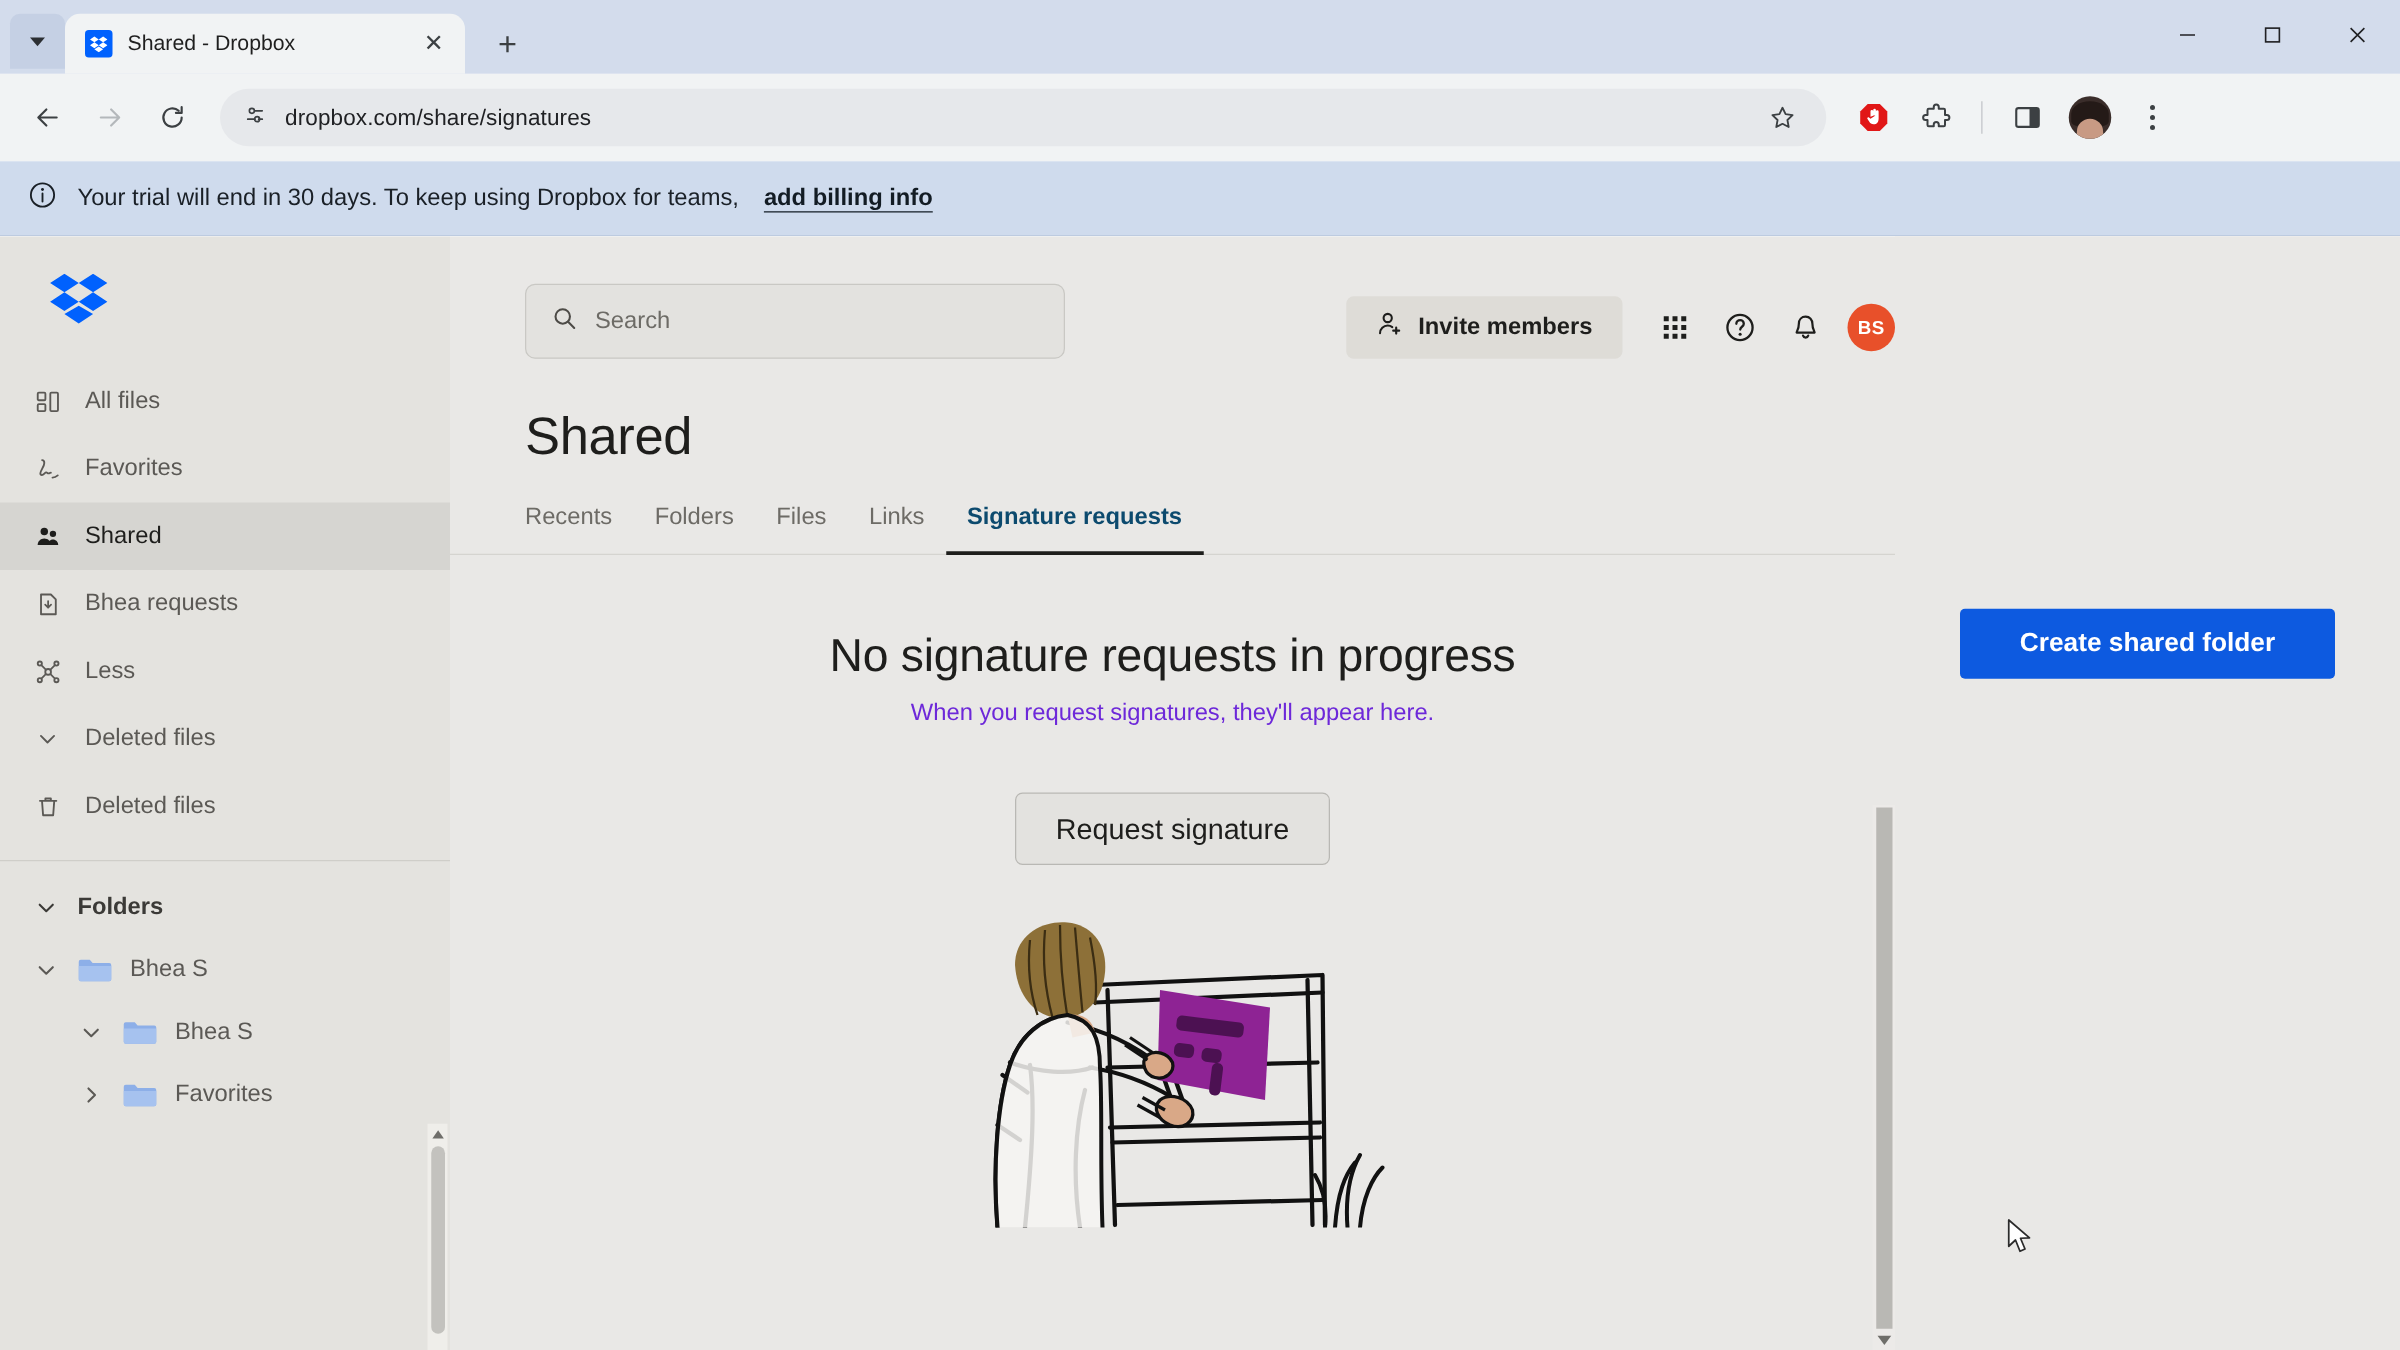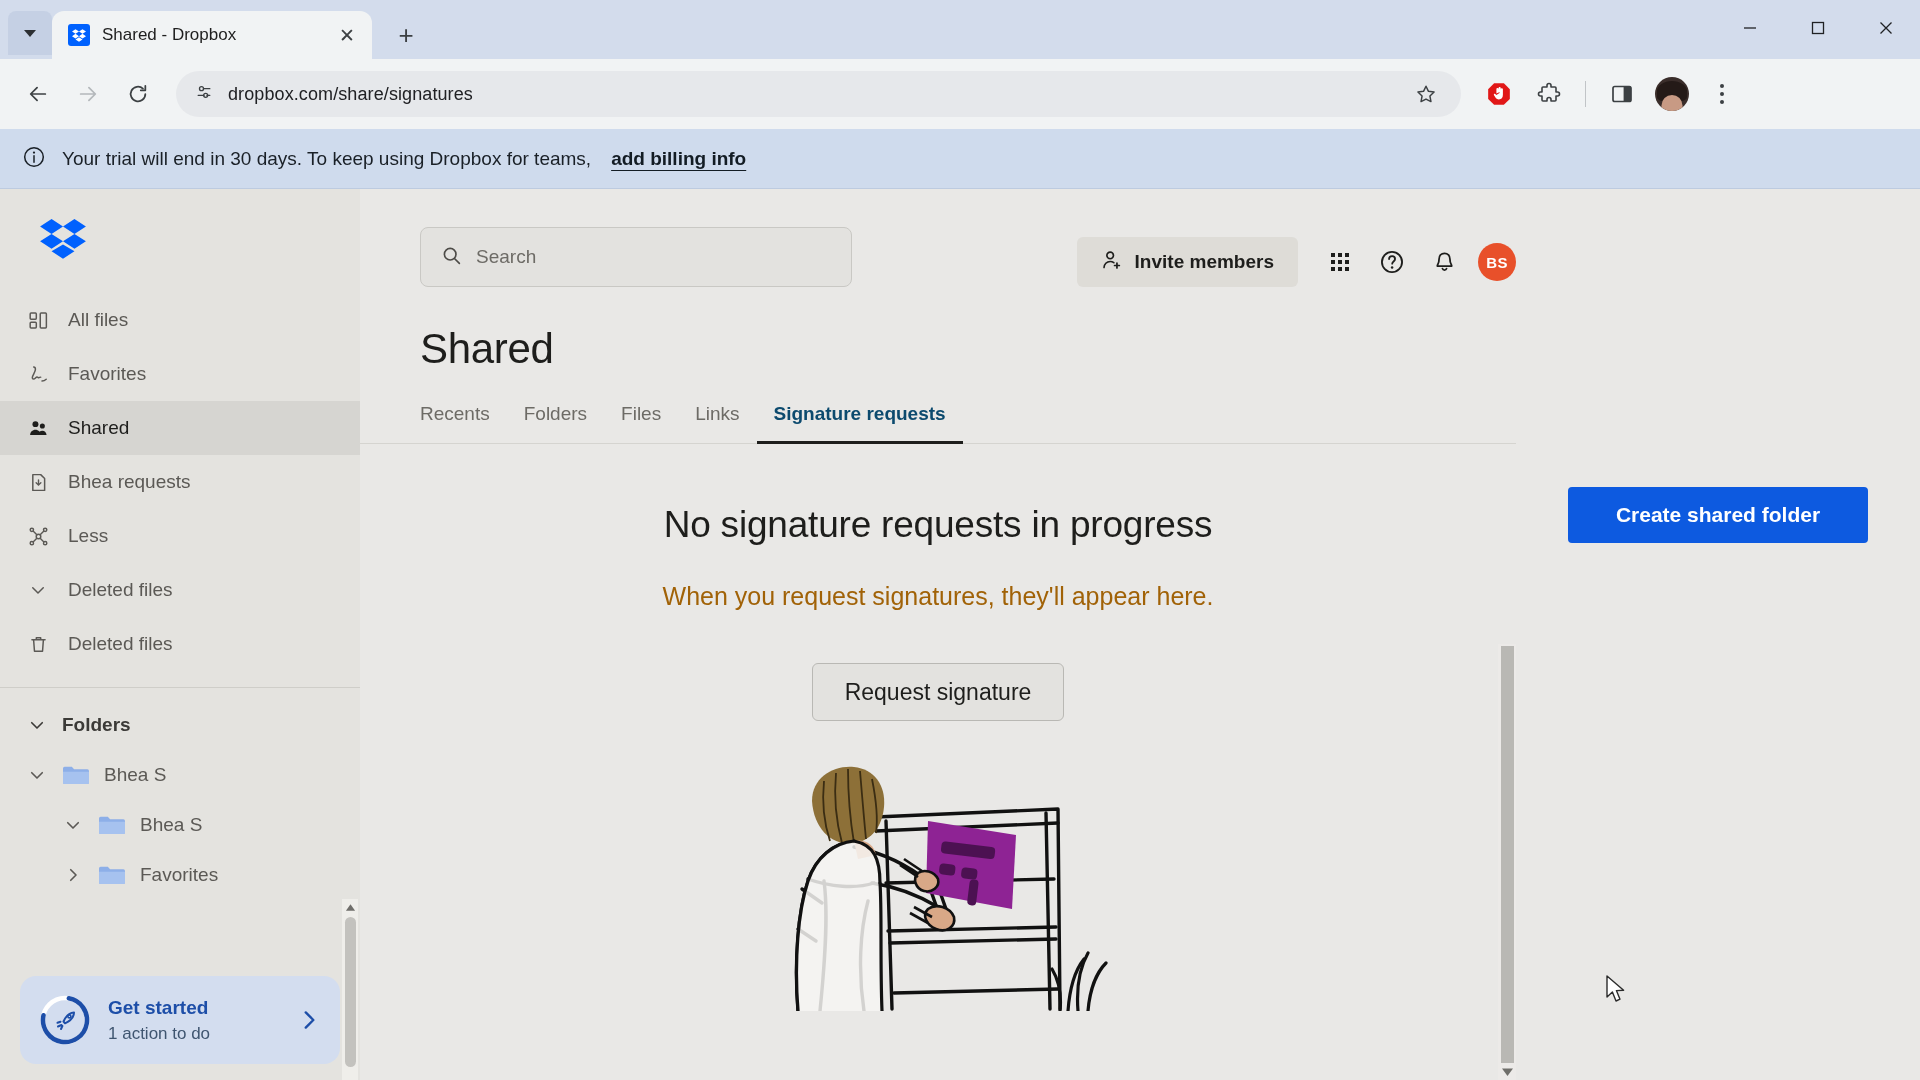--- a/index.html
+++ b/index.html
@@ -387,23 +387,23 @@
     align-items: center;
     padding-top: 60px;
   }
   .es-title {
     font-size: 37px;
     color: #1e1e1c;
     font-weight: 400;
     letter-spacing: -.2px;
   }
   .es-sub {
-    font-size: 25px;
-    color: #a16207;
-    margin-top: 36px;
+    font-size: 19px;
+    color: #6d28d9;
+    margin-top: 14px;
     font-weight: 300;
   }
   .es-btn {
     margin-top: 52px;
     height: 58px;
     padding: 0 32px;
     background: #e3e2df;
     border: 1px solid #b9b8b4;
     border-radius: 6px;
     font-size: 23px;
@@ -731,42 +731,20 @@
       <div class="sb-scrollbar">
         <span class="sb-arrow">
           <svg width="11" height="9" viewBox="0 0 12 9">
               <path d="M6 1l5 7H1z" fill="#6f6e6a"></path>
             </svg>
         </span>
         <span class="sb-thumb" style="height:150px"></span>
 
       </div>
 
-      <div class="getstarted">
-        <span class="gs-ring">
-          <svg width="54" height="54" viewBox="0 0 54 54">
-            <circle cx="27" cy="27" r="22" fill="none" stroke="#ffffff" stroke-width="4.5"></circle>
-            <circle cx="27" cy="27" r="22" fill="none" stroke="#1d4ea8" stroke-width="4.5" stroke-linecap="round" stroke-dasharray="104 138" transform="rotate(-80 27 27)"></circle>
-            <g transform="translate(27 27)">
-              <path d="M-1.5 1.5c3-6.5 7.5-9 10.5-9 0 3.2-2.5 7.8-9 10.8z" fill="none" stroke="#1d4ea8" stroke-width="2" stroke-linejoin="round"></path>
-              <circle cx="4.4" cy="-3.6" r="1.5" fill="none" stroke="#1d4ea8" stroke-width="1.6"></circle>
-              <path d="M-7 6.5l3.5-1.5M-7.5 2.8l3-1.1M-4 9l1.4-3" fill="none" stroke="#1d4ea8" stroke-width="2" stroke-linecap="round"></path>
-            </g>
-          </svg>
-        </span>
-        <span class="gs-texts">
-          <span class="gs-title">Get started</span>
-          <span class="gs-sub">1 action to do</span>
-        </span>
-        <span class="gs-chev">
-          <svg width="26" height="26" viewBox="0 0 24 24">
-              <path d="M9 5l7 7-7 7" fill="none" stroke="#1d4ea8" stroke-width="2.2" stroke-linecap="round" stroke-linejoin="round"></path>
-            </svg>
-        </span>
-      </div>
     </div>
 
     <div class="content">
 
       <div class="topbar">
         <div class="search-box">
           <span>
             <svg width="21" height="21" viewBox="0 0 24 24">
                 <circle cx="10.5" cy="10.5" r="6.6" fill="none" stroke="#4d4b47" stroke-width="1.9"></circle>
                 <path d="M15.4 15.4L21 21" stroke="#4d4b47" stroke-width="1.9" stroke-linecap="round"></path>

